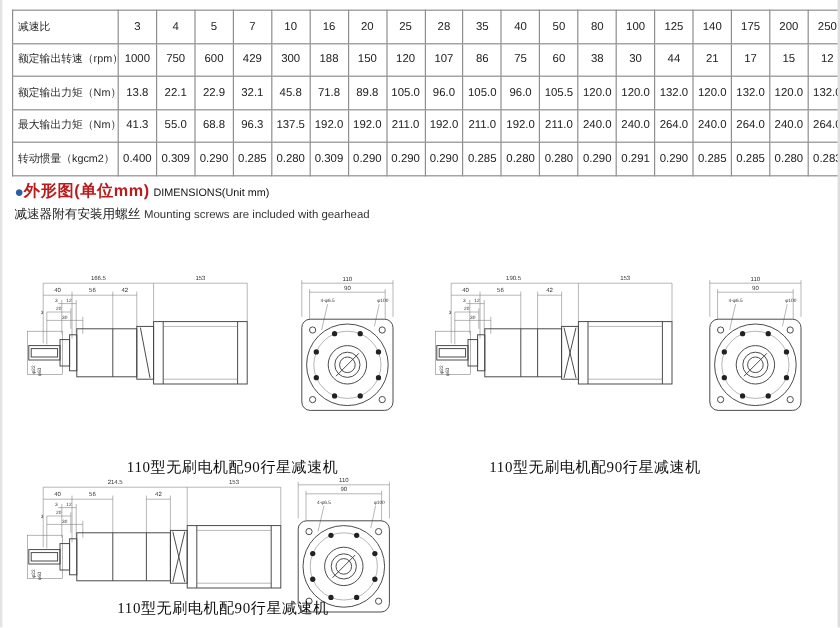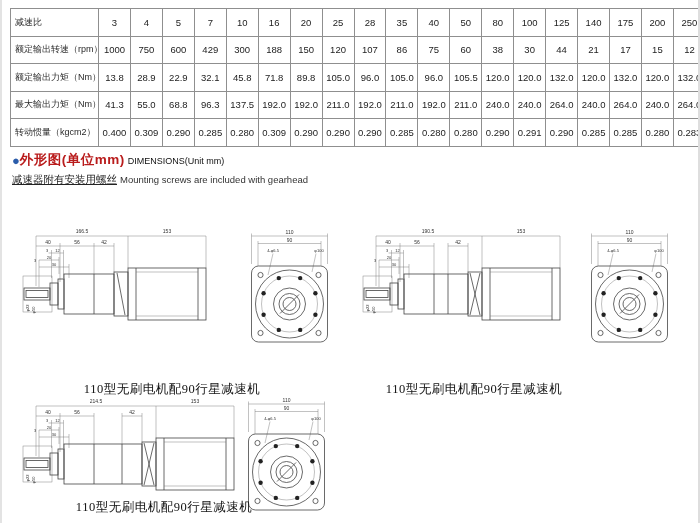--- a/index.html
+++ b/index.html
@@ -11,30 +11,30 @@
         table-layout:fixed;font-size:9.5px;color:#222;}
   table.spec td{border:1px solid #8f8f8f;text-align:center;height:26.5px;padding:0;
         white-space:nowrap;overflow:hidden;}
   table.spec td.lbl{text-align:left;padding-left:4px;font-size:9px;color:#2a2a2a;}
   
   .sec-head{position:absolute;left:10px;top:150px;white-space:nowrap;}
   .sec-bullet{color:#2a5caa;font-size:13px;vertical-align:-1px;}
   .sec-cn{font-size:13.5px;font-weight:bold;color:#b91c1c;letter-spacing:.5px;}
   .sec-en{font-size:9px;font-weight:normal;color:#111;margin-left:3px;}
   .sec-note{position:absolute;left:10px;top:169px;white-space:nowrap;}
-  .note-cn{font-size:10.5px;color:#222;text-decoration:underline;}
+  .note-cn{font-size:10.5px;color:#222;}
   .note-en{font-size:9.5px;color:#333;margin-left:3px;margin-top:38px;}
   
   svg .ln{stroke:#444;stroke-width:.8;fill:none;}
   svg .thin{stroke:#777;stroke-width:.45;fill:none;}
   svg .dt{font-family:"Liberation Sans",sans-serif;font-size:5px;fill:#333;text-anchor:middle;}
   svg .dts{font-family:"Liberation Sans",sans-serif;font-size:4px;fill:#333;text-anchor:middle;}
   svg .dot{fill:#222;stroke:none;}
   .abs{position:absolute;}
-  .cap{position:absolute;width:220px;text-align:center;
+  .cap{position:absolute;width:220px;text-align:right;
        font-family:"Liberation Serif",serif;font-size:12.5px;color:#111;letter-spacing:.5px;}
 </style>
 </head>
 <body>
 
 <div class="page">
 
   <table class="spec">
     <colgroup>
         <col style="width:88px">
@@ -80,21 +80,21 @@
           <td>30</td>
           <td>44</td>
           <td>21</td>
           <td>17</td>
           <td>15</td>
           <td>12</td>
       </tr>
       <tr>
         <td class="lbl">额定输出力矩（Nm）</td>
         <td>13.8</td>
-          <td>28.9</td>
+          <td>22.1</td>
           <td>22.9</td>
           <td>32.1</td>
           <td>45.8</td>
           <td>71.8</td>
           <td>89.8</td>
           <td>105.0</td>
           <td>96.0</td>
           <td>105.0</td>
           <td>96.0</td>
           <td>105.5</td>

